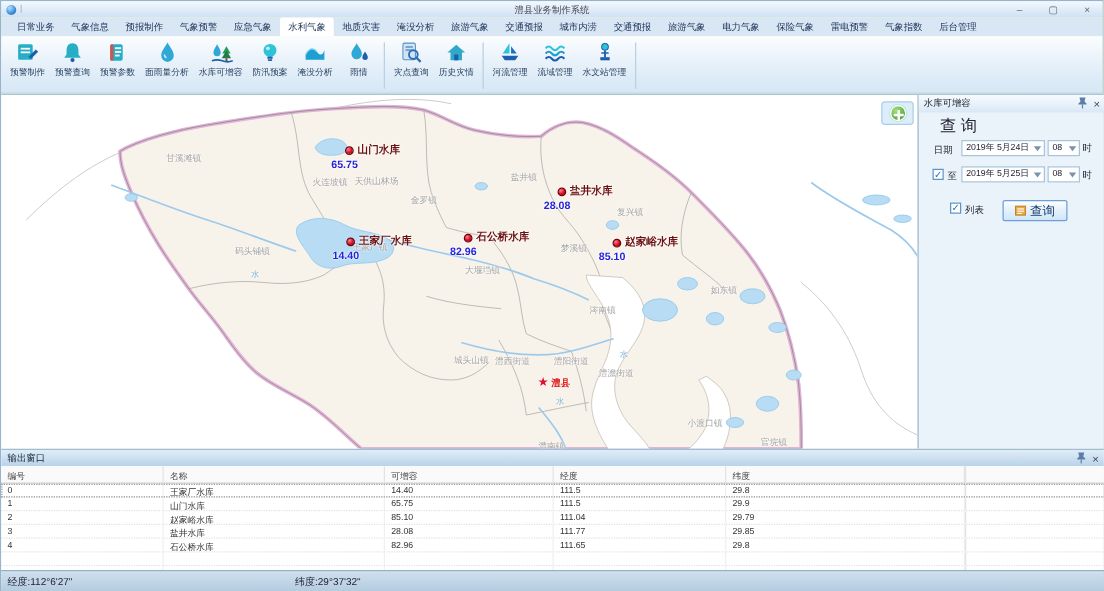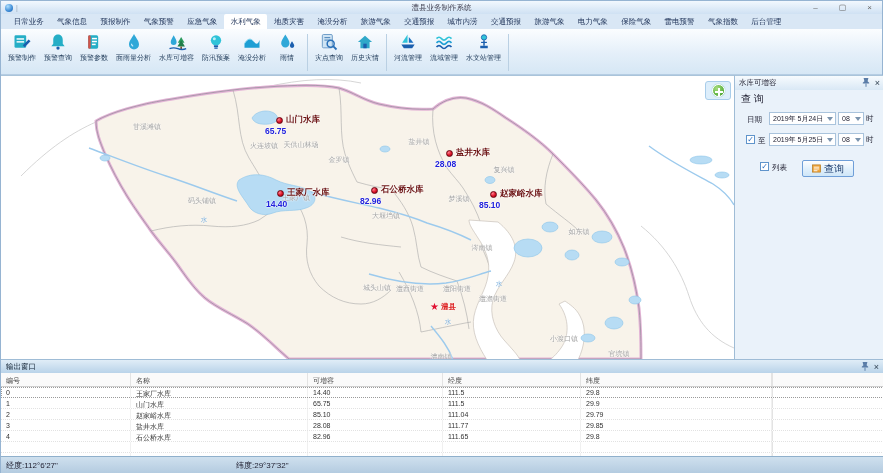--- a/index.html
+++ b/index.html
@@ -57,21 +57,21 @@
   .zoom-circle:after { left:5.5px; top:2.5px; width:2px; height:8px; }
 
   
   .rpanel { position:absolute; left:733px; top:74px; width:150px; height:284px; background:#eaf2fa;
     border-left:1px solid #9fbcd6; border-top:1px solid #aac4da; }
   .rp-header { height:14px; display:flex; align-items:center; padding:0 4px;
     background:linear-gradient(#f7fbfe,#d9e8f5); font-size:7.5px; color:#223; }
   .rp-title { flex:1; }
   .panel-pin svg { width:8px; height:10px; }
   .panel-close { font-size:9px; color:#345; margin-left:5px; line-height:10px; }
-  .rp-section { padding:2px 6px 0 6px; font-size:10px; color:#223; }
+  .rp-section { padding:2px 6px 0 17px; font-size:13px; color:#223; }
   .rp-label { position:absolute; font-size:7.5px; color:#223;text-align:right; }
   .combo { position:absolute; background:#fff; border:1px solid #a9c3dc; font-size:7px; color:#223;
     line-height:11px; padding-left:3px; }
   .combo .arrow { position:absolute; right:2px; top:4px; width:0; height:0;
     border-left:3px solid transparent; border-right:3px solid transparent; border-top:4px solid #7a93ad; }
   .cbx { position:absolute; width:9px; height:9px; background:#fff; border:1px solid #5f94cb;
     font-size:8px; line-height:8px; color:#2a6fc0; text-align:center; }
   .query-btn { position:absolute; left:67px; top:84px; width:52px; height:17px;
     border:1px solid #6f9fd8; border-radius:2px; background:linear-gradient(#fefefe,#e2f1fc 50%,#cfe6f8);
     display:flex; align-items:center; justify-content:center; gap:3px; font-size:10px; color:#1a3a6b; }

